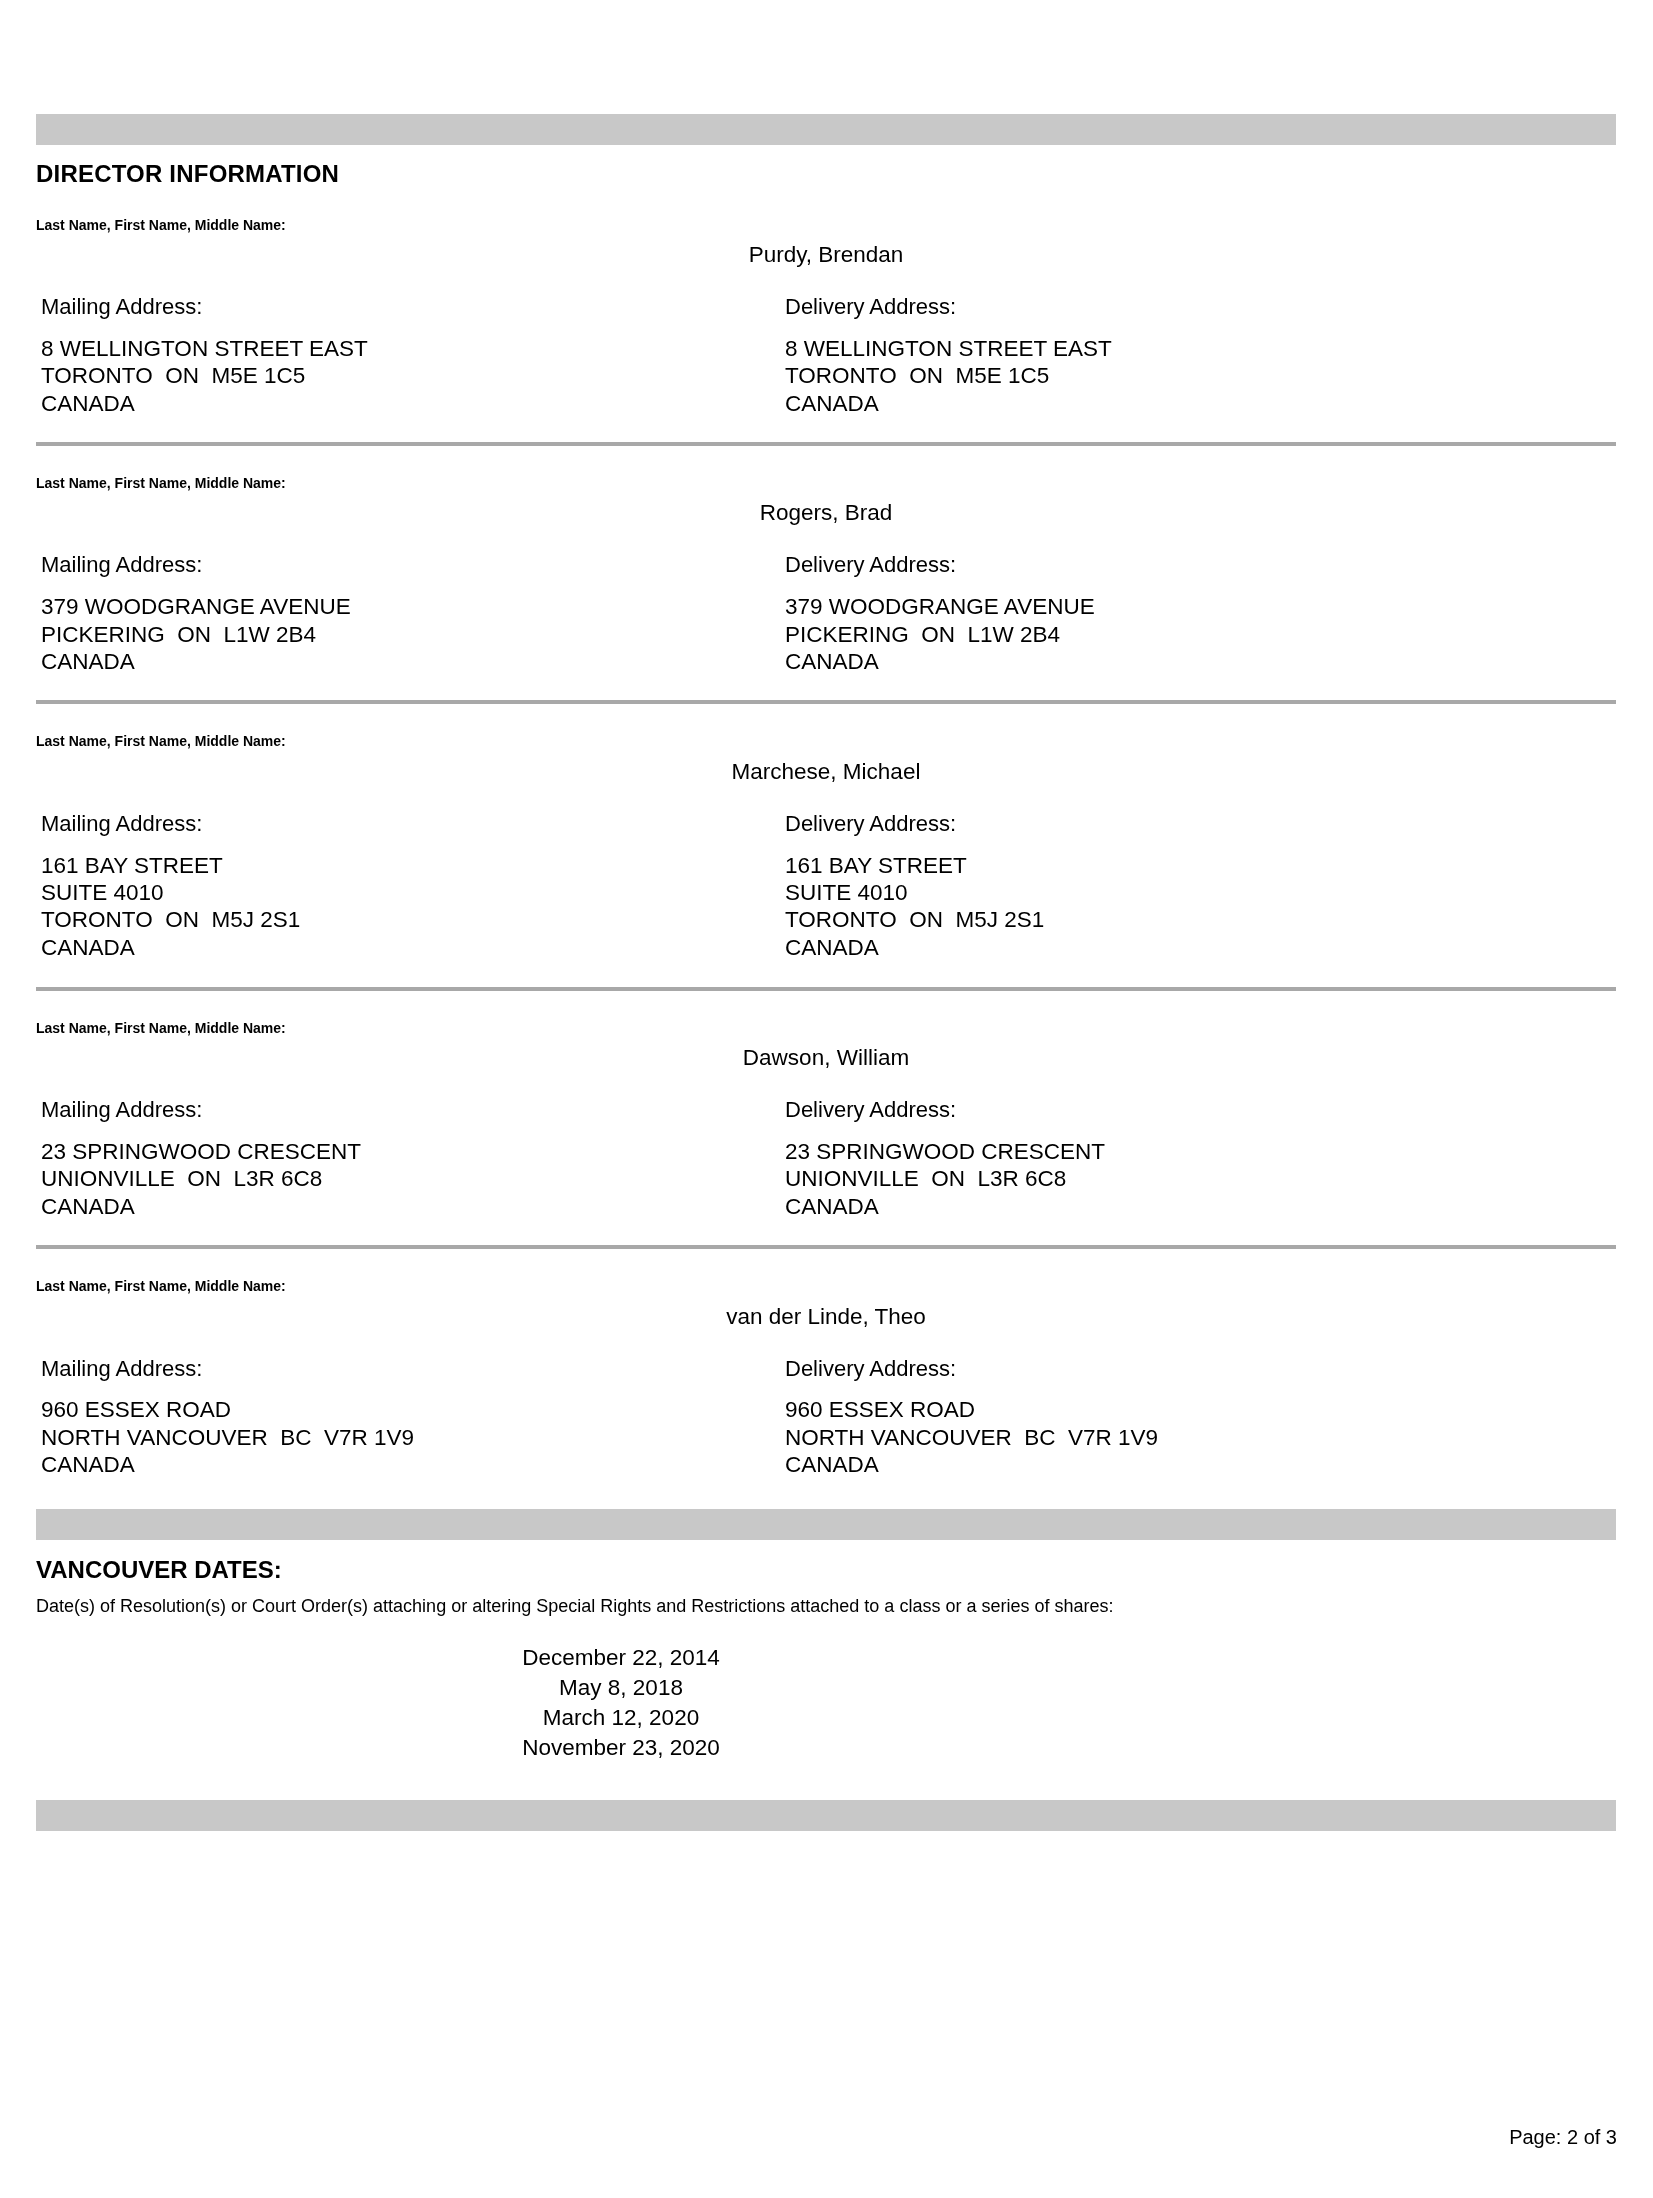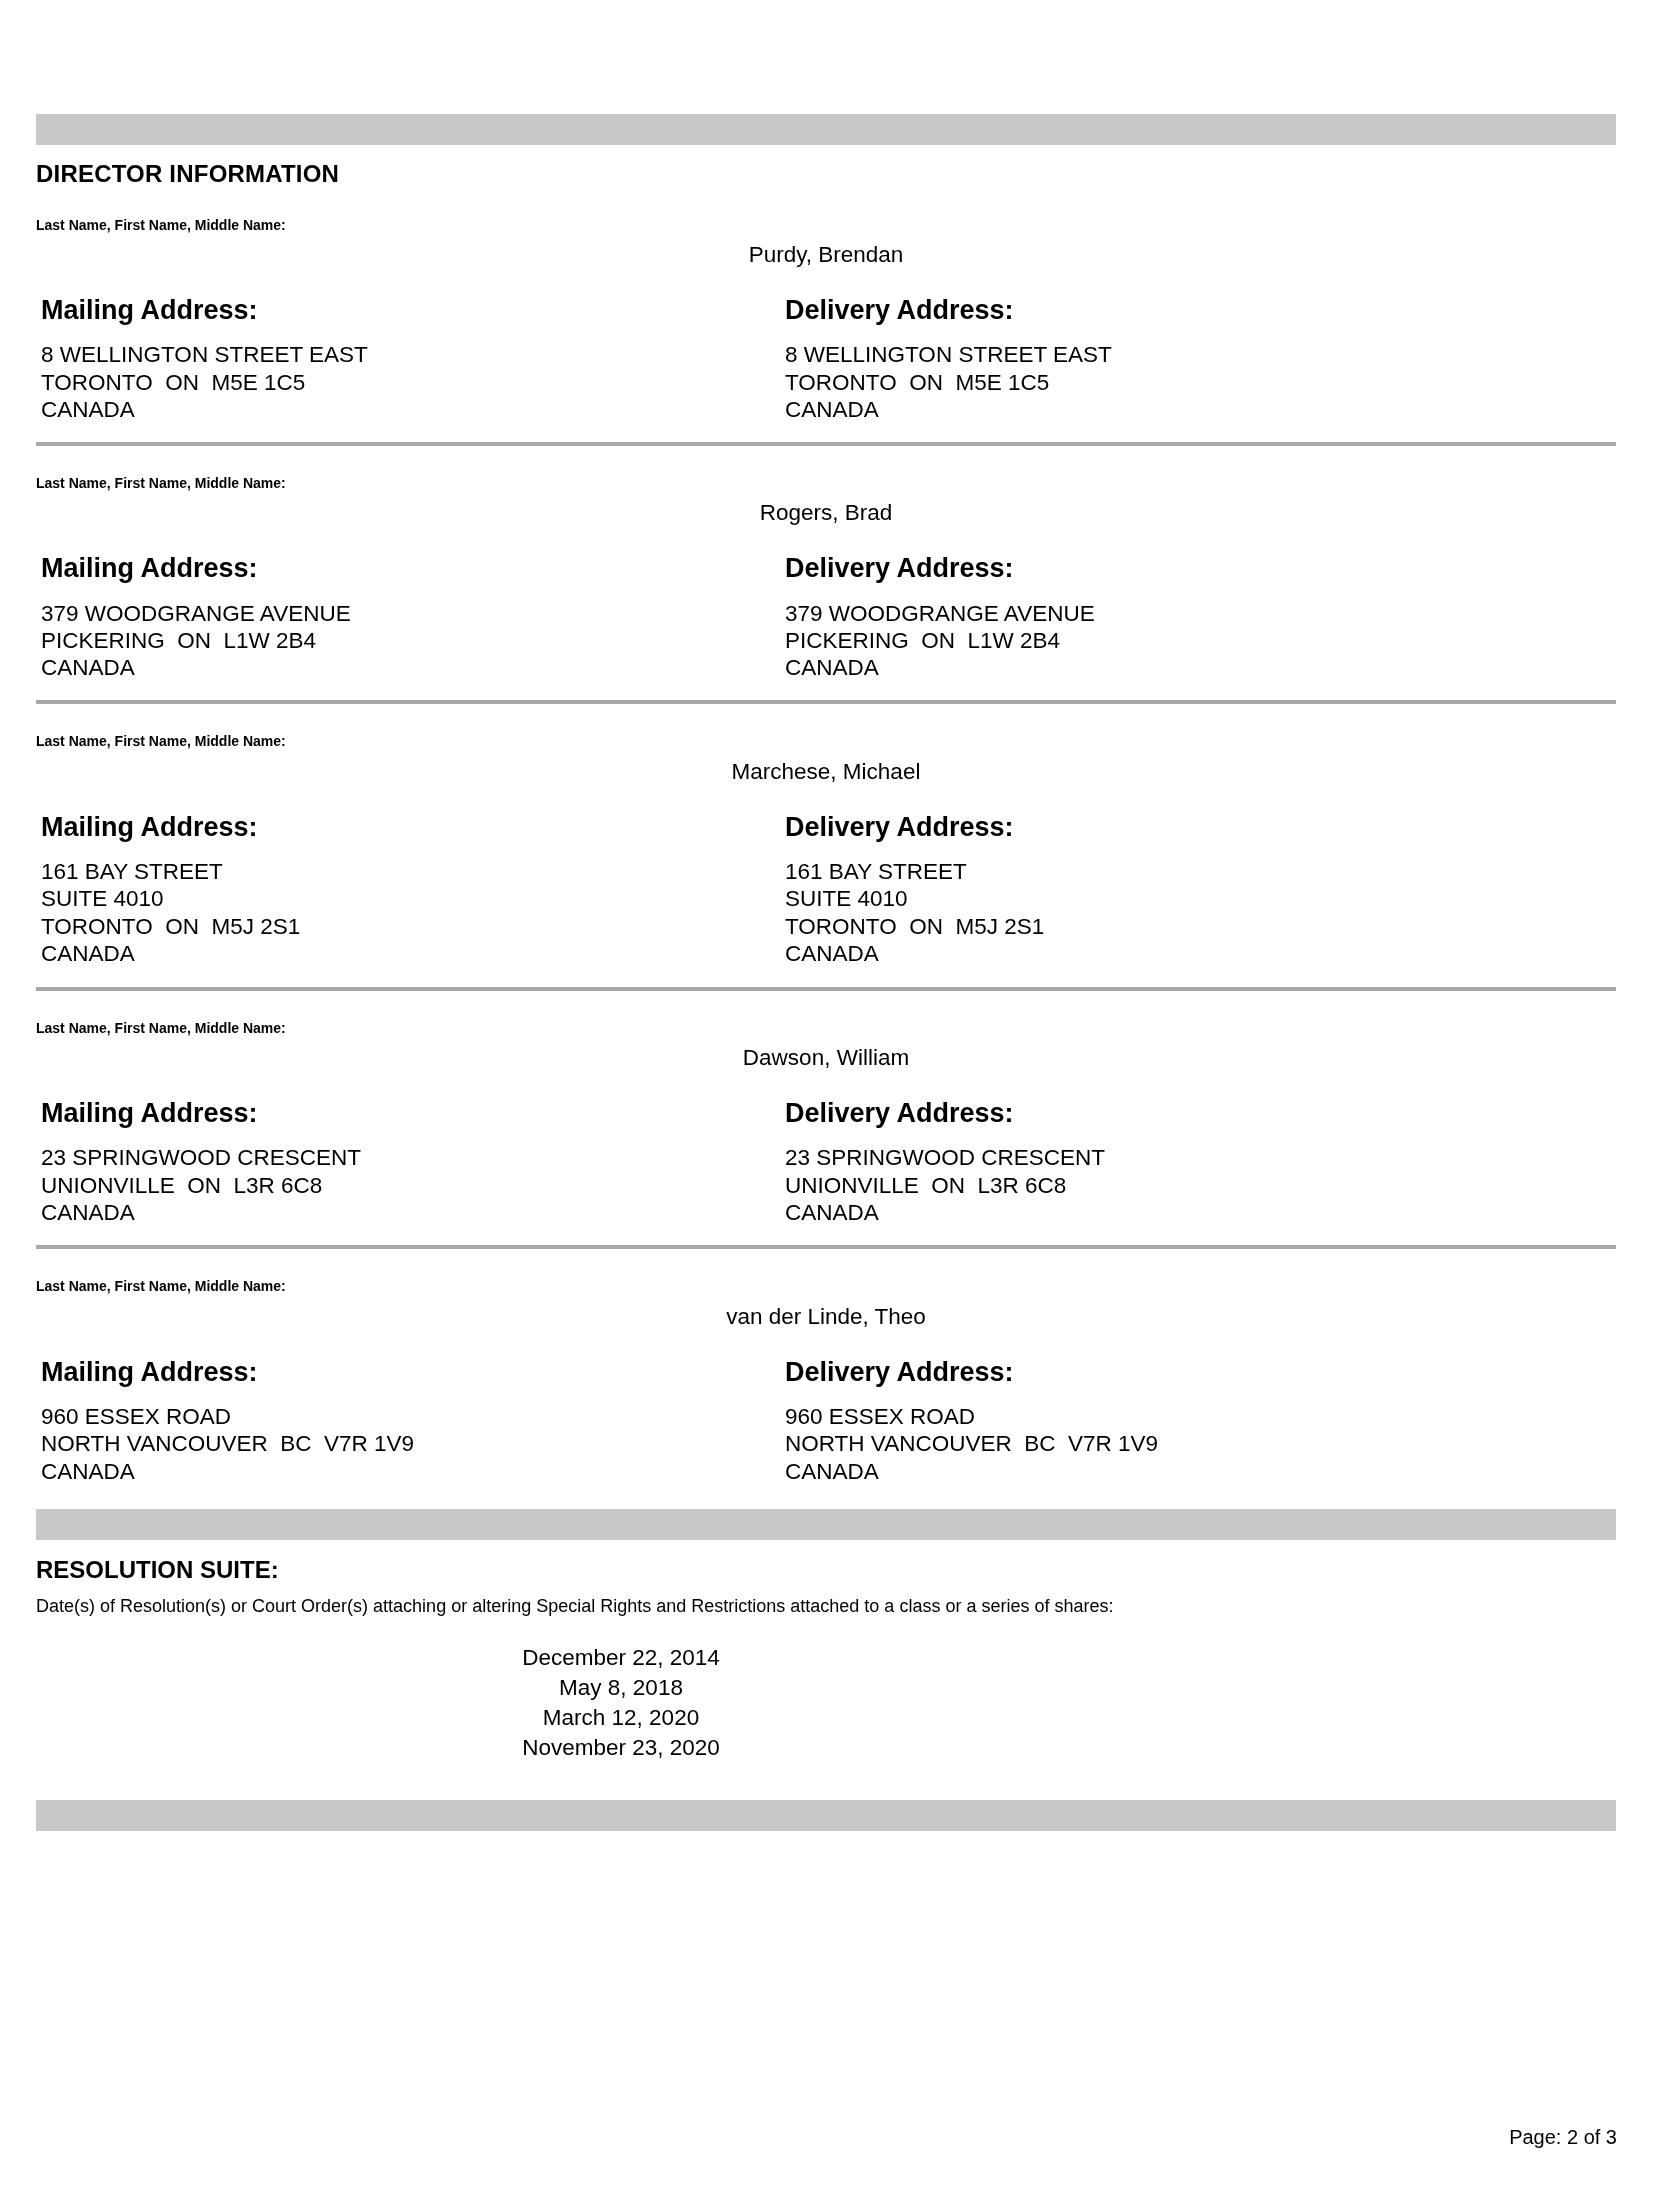--- a/index.html
+++ b/index.html
@@ -82,22 +82,22 @@
     min-height: 1px;
   }
   .addr-col {
     position: absolute;
     top: 0;
   }
   .addr-col.mailing { left: 5px; }
   .addr-col.delivery { left: 749px; }
 
   .addr-label {
-    font-size: 27px;
-    font-weight: bold;
+    font-size: 22px;
+    font-weight: normal;
     line-height: 1.3;
     white-space: nowrap;
   }
   .addr-lines {
     font-size: 22.5px;
     font-weight: normal;
     line-height: 1.22;
     margin-top: 13px;
     white-space: pre;
   }
@@ -255,21 +255,21 @@
           <div class="addr-lines">960 ESSEX ROAD
 NORTH VANCOUVER  BC  V7R 1V9
 CANADA</div>
         </div>
         <div class="addr-spacer-3"></div>
       </div>
     </div>
 
     <div class="section-bar bar-resolution"></div>
 
-    <div class="resolution-heading">RESOLUTION SUITE:</div>
+    <div class="resolution-heading">VANCOUVER DATES:</div>
 
     <div class="resolution-desc">Date(s) of Resolution(s) or Court Order(s) attaching or altering Special Rights and Restrictions attached to a class or a series of shares:</div>
 
     <div class="dates-list">
       <div class="date-item">December 22, 2014</div>
       <div class="date-item">May 8, 2018</div>
       <div class="date-item">March 12, 2020</div>
       <div class="date-item">November 23, 2020</div>
     </div>
 

